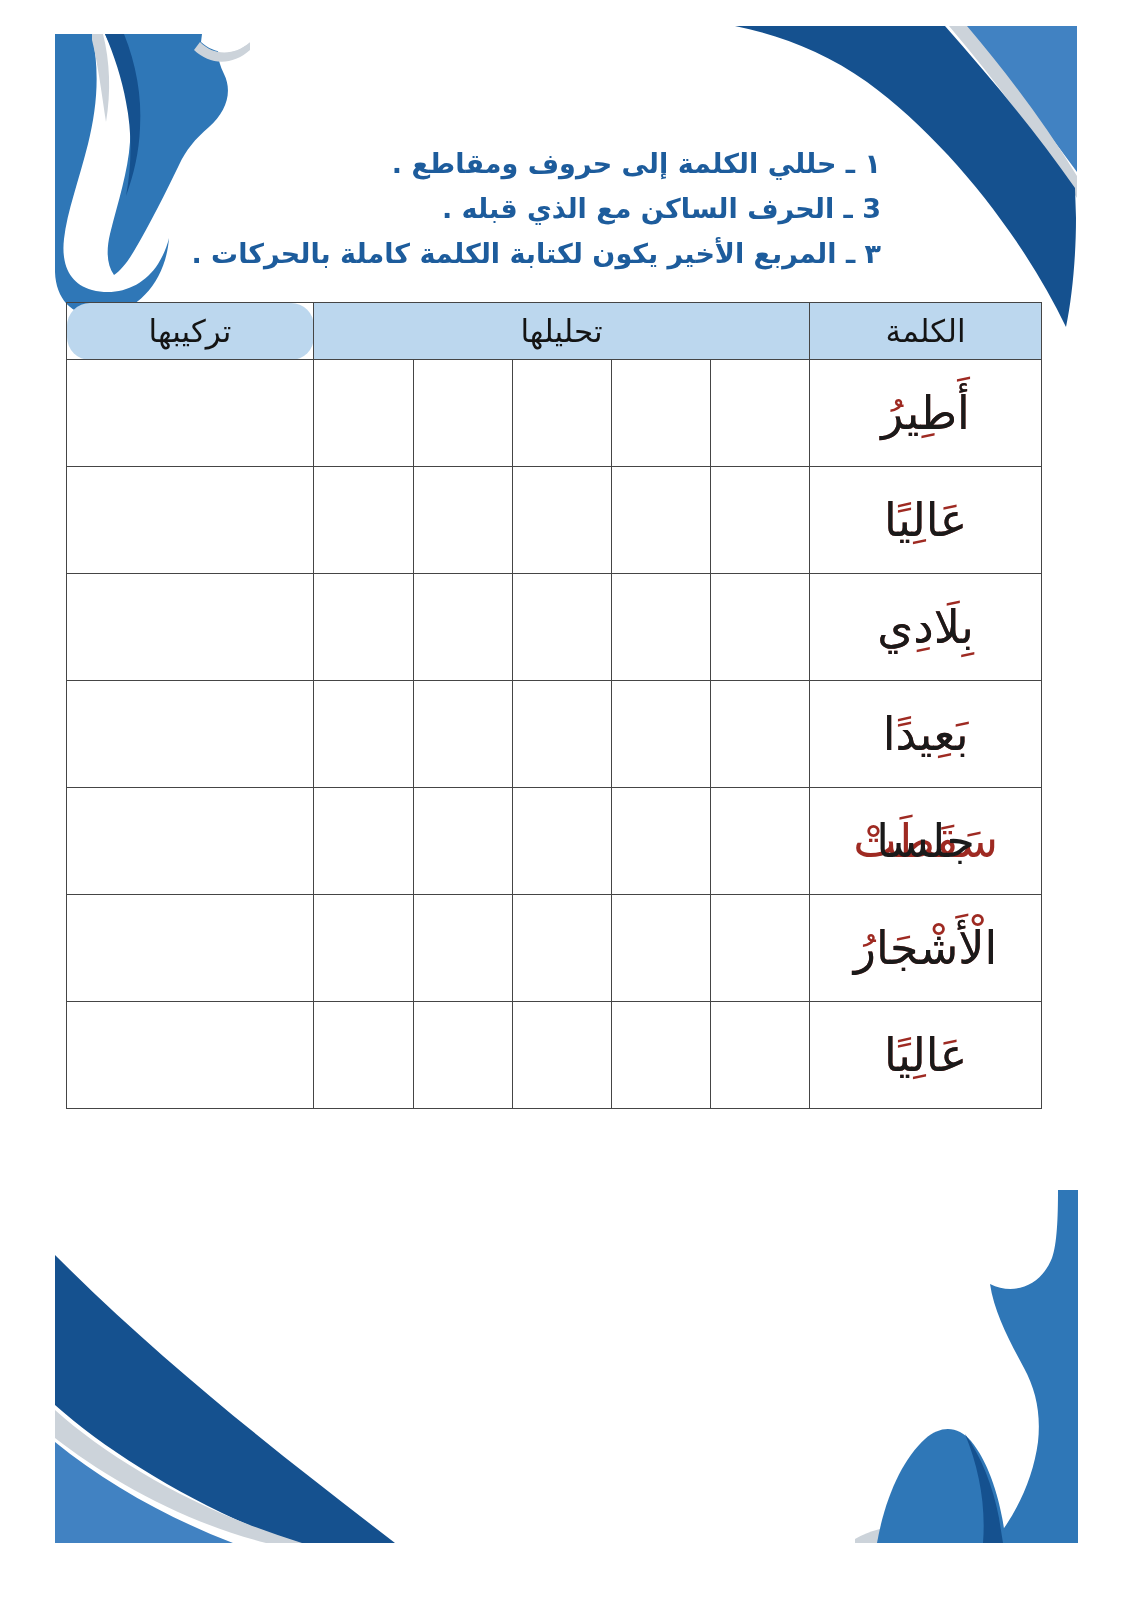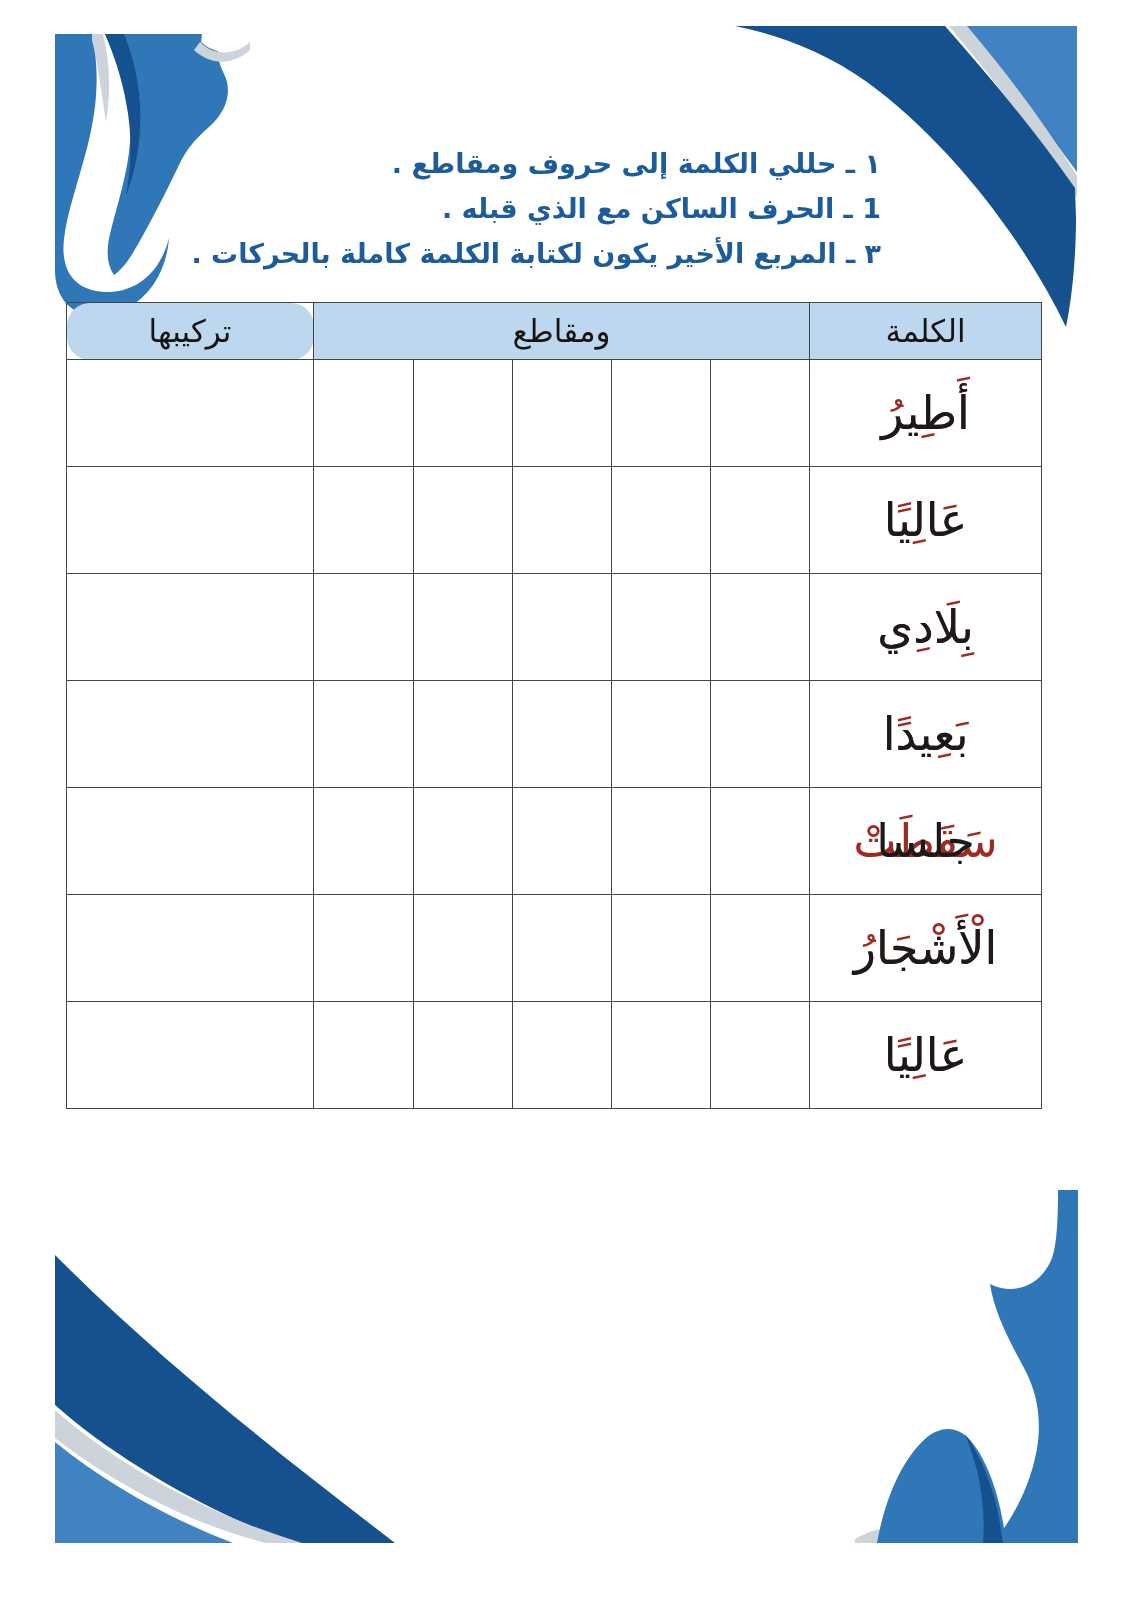--- a/index.html
+++ b/index.html
@@ -60,38 +60,38 @@
 
   <svg id="deco-br" class="deco" width="226" height="355" viewBox="0 0 226 355" aria-hidden="true">
     <path fill="#2f77b7" d="M 203 0 L 223 0 L 223 353 L 138 353 C 163 322 178 288 183 252 C 186 224 181 200 169 178 C 155 152 139 122 135 94 C 159 106 186 96 197 68 C 202 54 203 28 203 0 Z"></path>
     <path fill="#ccd3da" d="M 0 349 C 22 336 50 332 76 340 L 80 353 L 0 353 Z"></path>
     <path fill="#2f77b7" d="M 22 353 C 30 308 47 270 70 249 C 86 235 103 236 116 251 C 134 273 146 310 151 353 Z"></path>
     <path fill="#15518f" d="M 110 244 C 126 266 138 296 144 328 L 148 353 L 128 353 C 131 315 124 278 110 244 Z"></path>
   </svg>
 
   <div class="instructions" style="color: rgb(29, 92, 156);">
     <span class="line">١ ـ حللي الكلمة إلى حروف ومقاطع .</span>
-    <span class="line">1 ـ الحرف الساكن مع الذي قبله .</span>
+    <span class="line">3 ـ الحرف الساكن مع الذي قبله .</span>
     <span class="line">٣ ـ المربع الأخير يكون لكتابة الكلمة كاملة بالحركات .</span>
   </div>
 
   <table class="sheet" dir="rtl">
     <colgroup>
       <col class="c-word">
       <col class="c-ana">
       <col class="c-ana">
       <col class="c-ana">
       <col class="c-ana">
       <col class="c-ana" style="width:100px">
       <col class="c-comp">
     </colgroup>
     <thead>
       <tr>
         <th style="background: rgb(188, 215, 238);">الكلمة</th>
-        <th colspan="5" style="background: rgb(188, 215, 238);">ومقاطع</th>
+        <th colspan="5" style="background: rgb(188, 215, 238);">تحليلها</th>
         <th style="background: rgb(188, 215, 238); border-radius: 23px;">تركيبها</th>
       </tr>
     </thead>
     <tbody>
         <tr>
           <td class="cell-word"><div class="word-stack">
               <span class="w-red">أَطِيرُ</span>
               <span class="w-ink">أطير</span>
             </div></td>
           <td></td>

